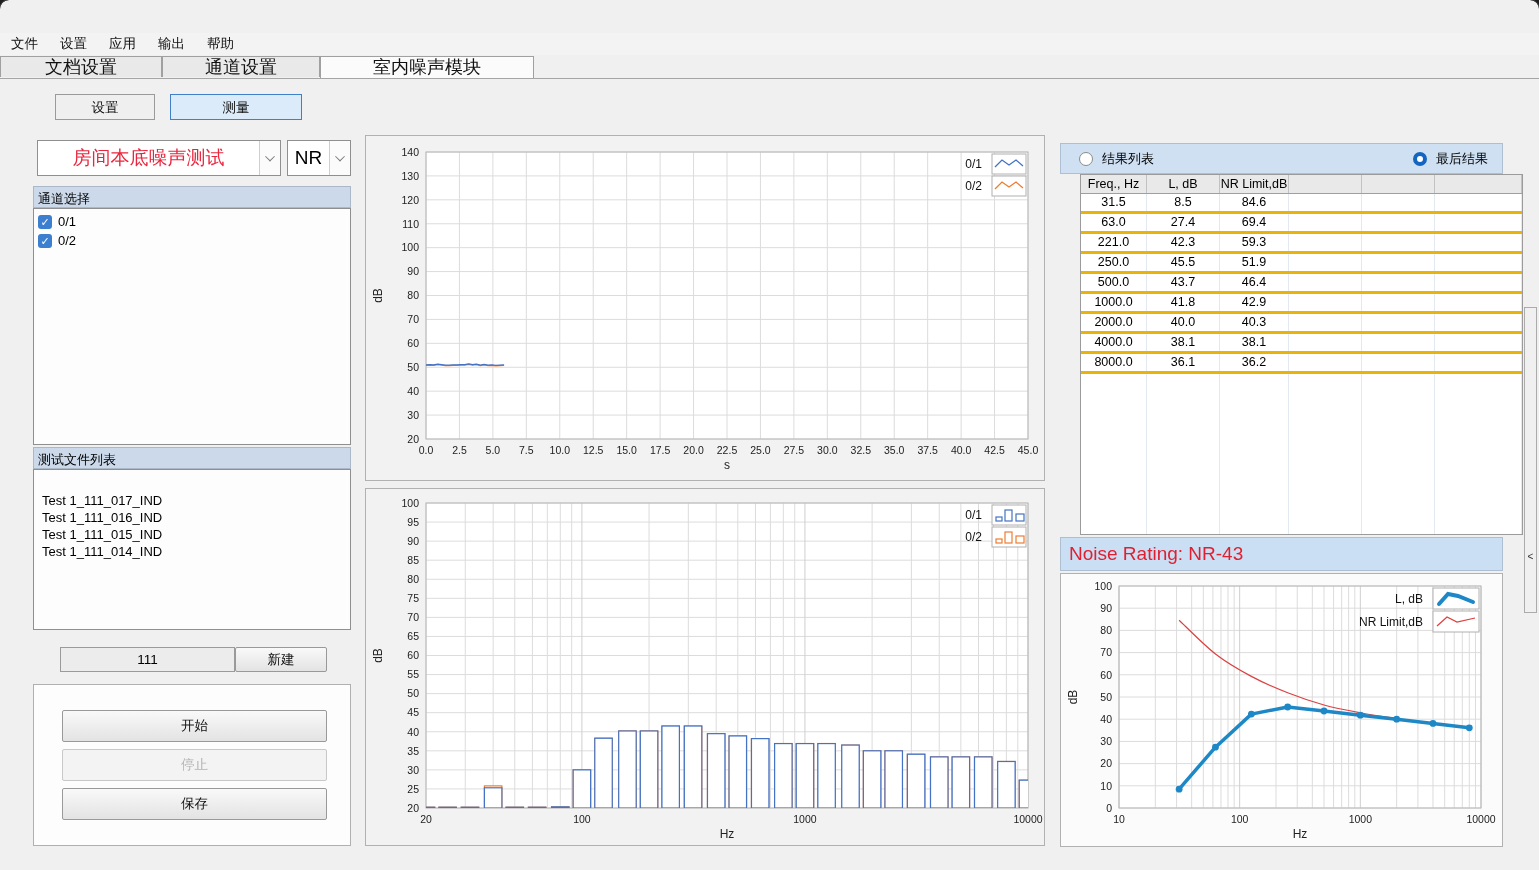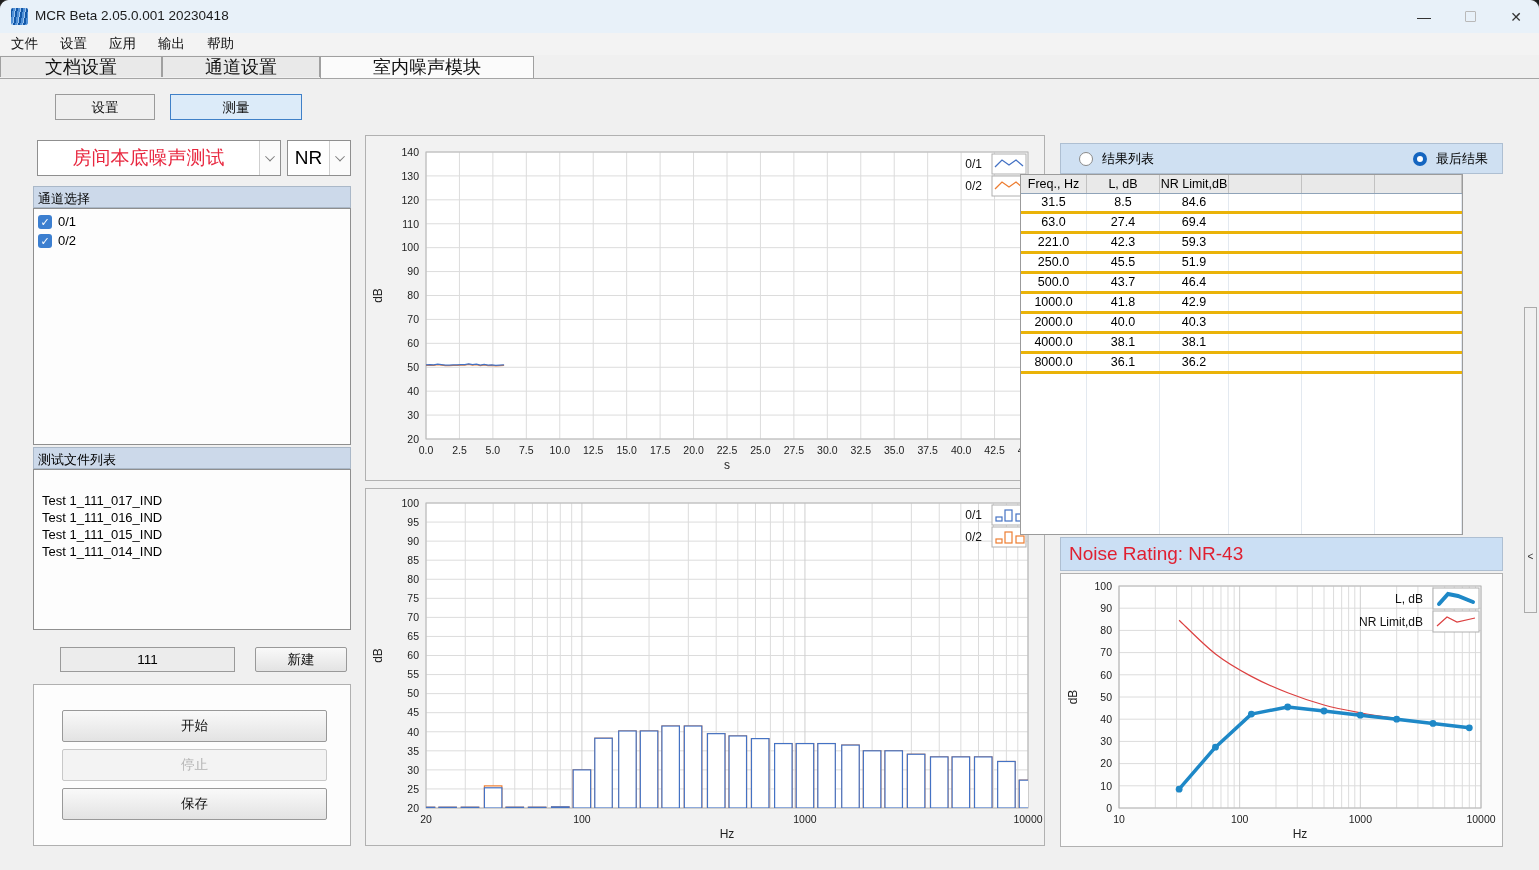--- a/index.html
+++ b/index.html
@@ -40,49 +40,40 @@
   .chk-row{display:flex;align-items:center;gap:6px;padding:2px 4px;font-size:13px;color:#000;}
   .chkbox{width:14px;height:14px;border-radius:3px;background:#3c7fd0;color:#fff;font-size:11px;line-height:14px;text-align:center;}
   .file-item{font-size:13px;color:#000;padding:1px 8px;}
   
   .chartbox{position:absolute;background:#f2f2f2;border:1px solid #b1b1b1;box-sizing:border-box;}
   
   #result-header{position:absolute;left:1060px;top:143px;width:443px;height:31px;background:#cfe0f2;
                  border:1px solid #aebfd2;box-sizing:border-box;display:flex;align-items:center;font-size:13px;color:#000;}
   .radio{width:14px;height:14px;border-radius:50%;background:#fff;border:1px solid #8a8a8a;box-sizing:border-box;}
   .radio.on{border:4.5px solid #1465c0;}
-  #result-table{position:absolute;left:1020px;top:174px;width:443px;height:361px;background:#fff;
+  #result-table{position:absolute;left:1080px;top:174px;width:443px;height:361px;background:#fff;
                 border:1px solid #9b9b9b;box-sizing:border-box;font-size:12.5px;color:#000;overflow:hidden;}
   .trow{display:grid;grid-template-columns:66px 73px 69px 73px 73px 1fr;height:17px;line-height:17px;}
   .trow .c{text-align:center;border-right:1px solid #e3e9f0;overflow:hidden;}
   .trow.head{background:#e9e9e9;border-bottom:1px solid #8fa3b8;height:18px;line-height:18px;}
   .trow.head .c{border-right:1px solid #c2c2c2;}
   .trow.data{border-bottom:3px solid #eab308;}
   #noise-bar{position:absolute;left:1060px;top:537px;width:443px;height:34px;background:#cbdff4;border:1px solid #aebfd2;
              box-sizing:border-box;display:flex;align-items:center;}
   #noise-text{color:#e01f30;font-size:19px;padding-left:8px;}
   #collapser{position:absolute;left:1524px;top:307px;width:13px;height:306px;background:#f0f0f0;
              border:1px solid #ababab;box-sizing:border-box;font-size:10px;color:#333;display:flex;align-items:flex-end;justify-content:center;}
   #collapser span{margin-bottom:50px;}
   svg text{font-family:"Liberation Sans",sans-serif;}
 </style>
 </head>
 <body>
 
 <div id="window">
 
-  <div id="titlebar">
-    <div id="app-icon"></div>
-    <div id="window-title">MCR Beta 2.05.0.001 20230418</div>
-    <div class="winbtn" id="btn-min">—</div>
-    <div class="winbtn" id="btn-max">
-        <div class="boxglyph"></div>
-      </div>
-    <div class="winbtn" id="btn-close">✕</div>
-  </div>
 
   <div id="menubar">
       <div class="menu-item">文件</div>
       <div class="menu-item">设置</div>
       <div class="menu-item">应用</div>
       <div class="menu-item">输出</div>
       <div class="menu-item">帮助</div>
     </div>
 
   <div id="tabstrip">
@@ -123,21 +114,21 @@
 
   <div class="panel-header" style="left:33px;top:447px;width:318px;height:22px;">测试文件列表</div>
   <div class="listbox" id="file-list" style="left:33px;top:469px;width:318px;height:161px;padding-top:22px;">
       <div class="file-item">Test 1_111_017_IND</div>
       <div class="file-item">Test 1_111_016_IND</div>
       <div class="file-item">Test 1_111_015_IND</div>
       <div class="file-item">Test 1_111_014_IND</div>
     </div>
 
   <input id="input-name" style="position: absolute; left: 60px; top: 647px; width: 175px; height: 25px; box-sizing: border-box; background: rgb(236, 236, 236); border: 1px solid rgb(154, 154, 154); text-align: center; font-size: 13.5px; color: rgb(0, 0, 0);" value="111">
-  <div class="btn" style="left:235px;top:647px;width:92px;height:25px;margin-left:20px;">新建</div>
+  <div class="btn" style="left:235px;top:647px;width:92px;height:25px;">新建</div>
 
   <div style="position:absolute;left:33px;top:684px;width:318px;height:162px;background:#fdfdfd;border:1px solid #b0b0b0;box-sizing:border-box;"></div>
   <div class="btn" style="left:62px;top:710px;width:265px;height:32px;">开始</div>
   <div class="btn disabled" style="left:62px;top:749px;width:265px;height:32px;">停止</div>
   <div class="btn" style="left:62px;top:788px;width:265px;height:32px;">保存</div>
 
   <div class="chartbox" id="chart-time" style="left:365px;top:135px;width:680px;height:346px;"><svg width="680" height="346" viewBox="0 0 680 346">
         <clipPath id="clip-time_history">
           <rect x="60" y="16" width="602" height="287"></rect>
         </clipPath>

